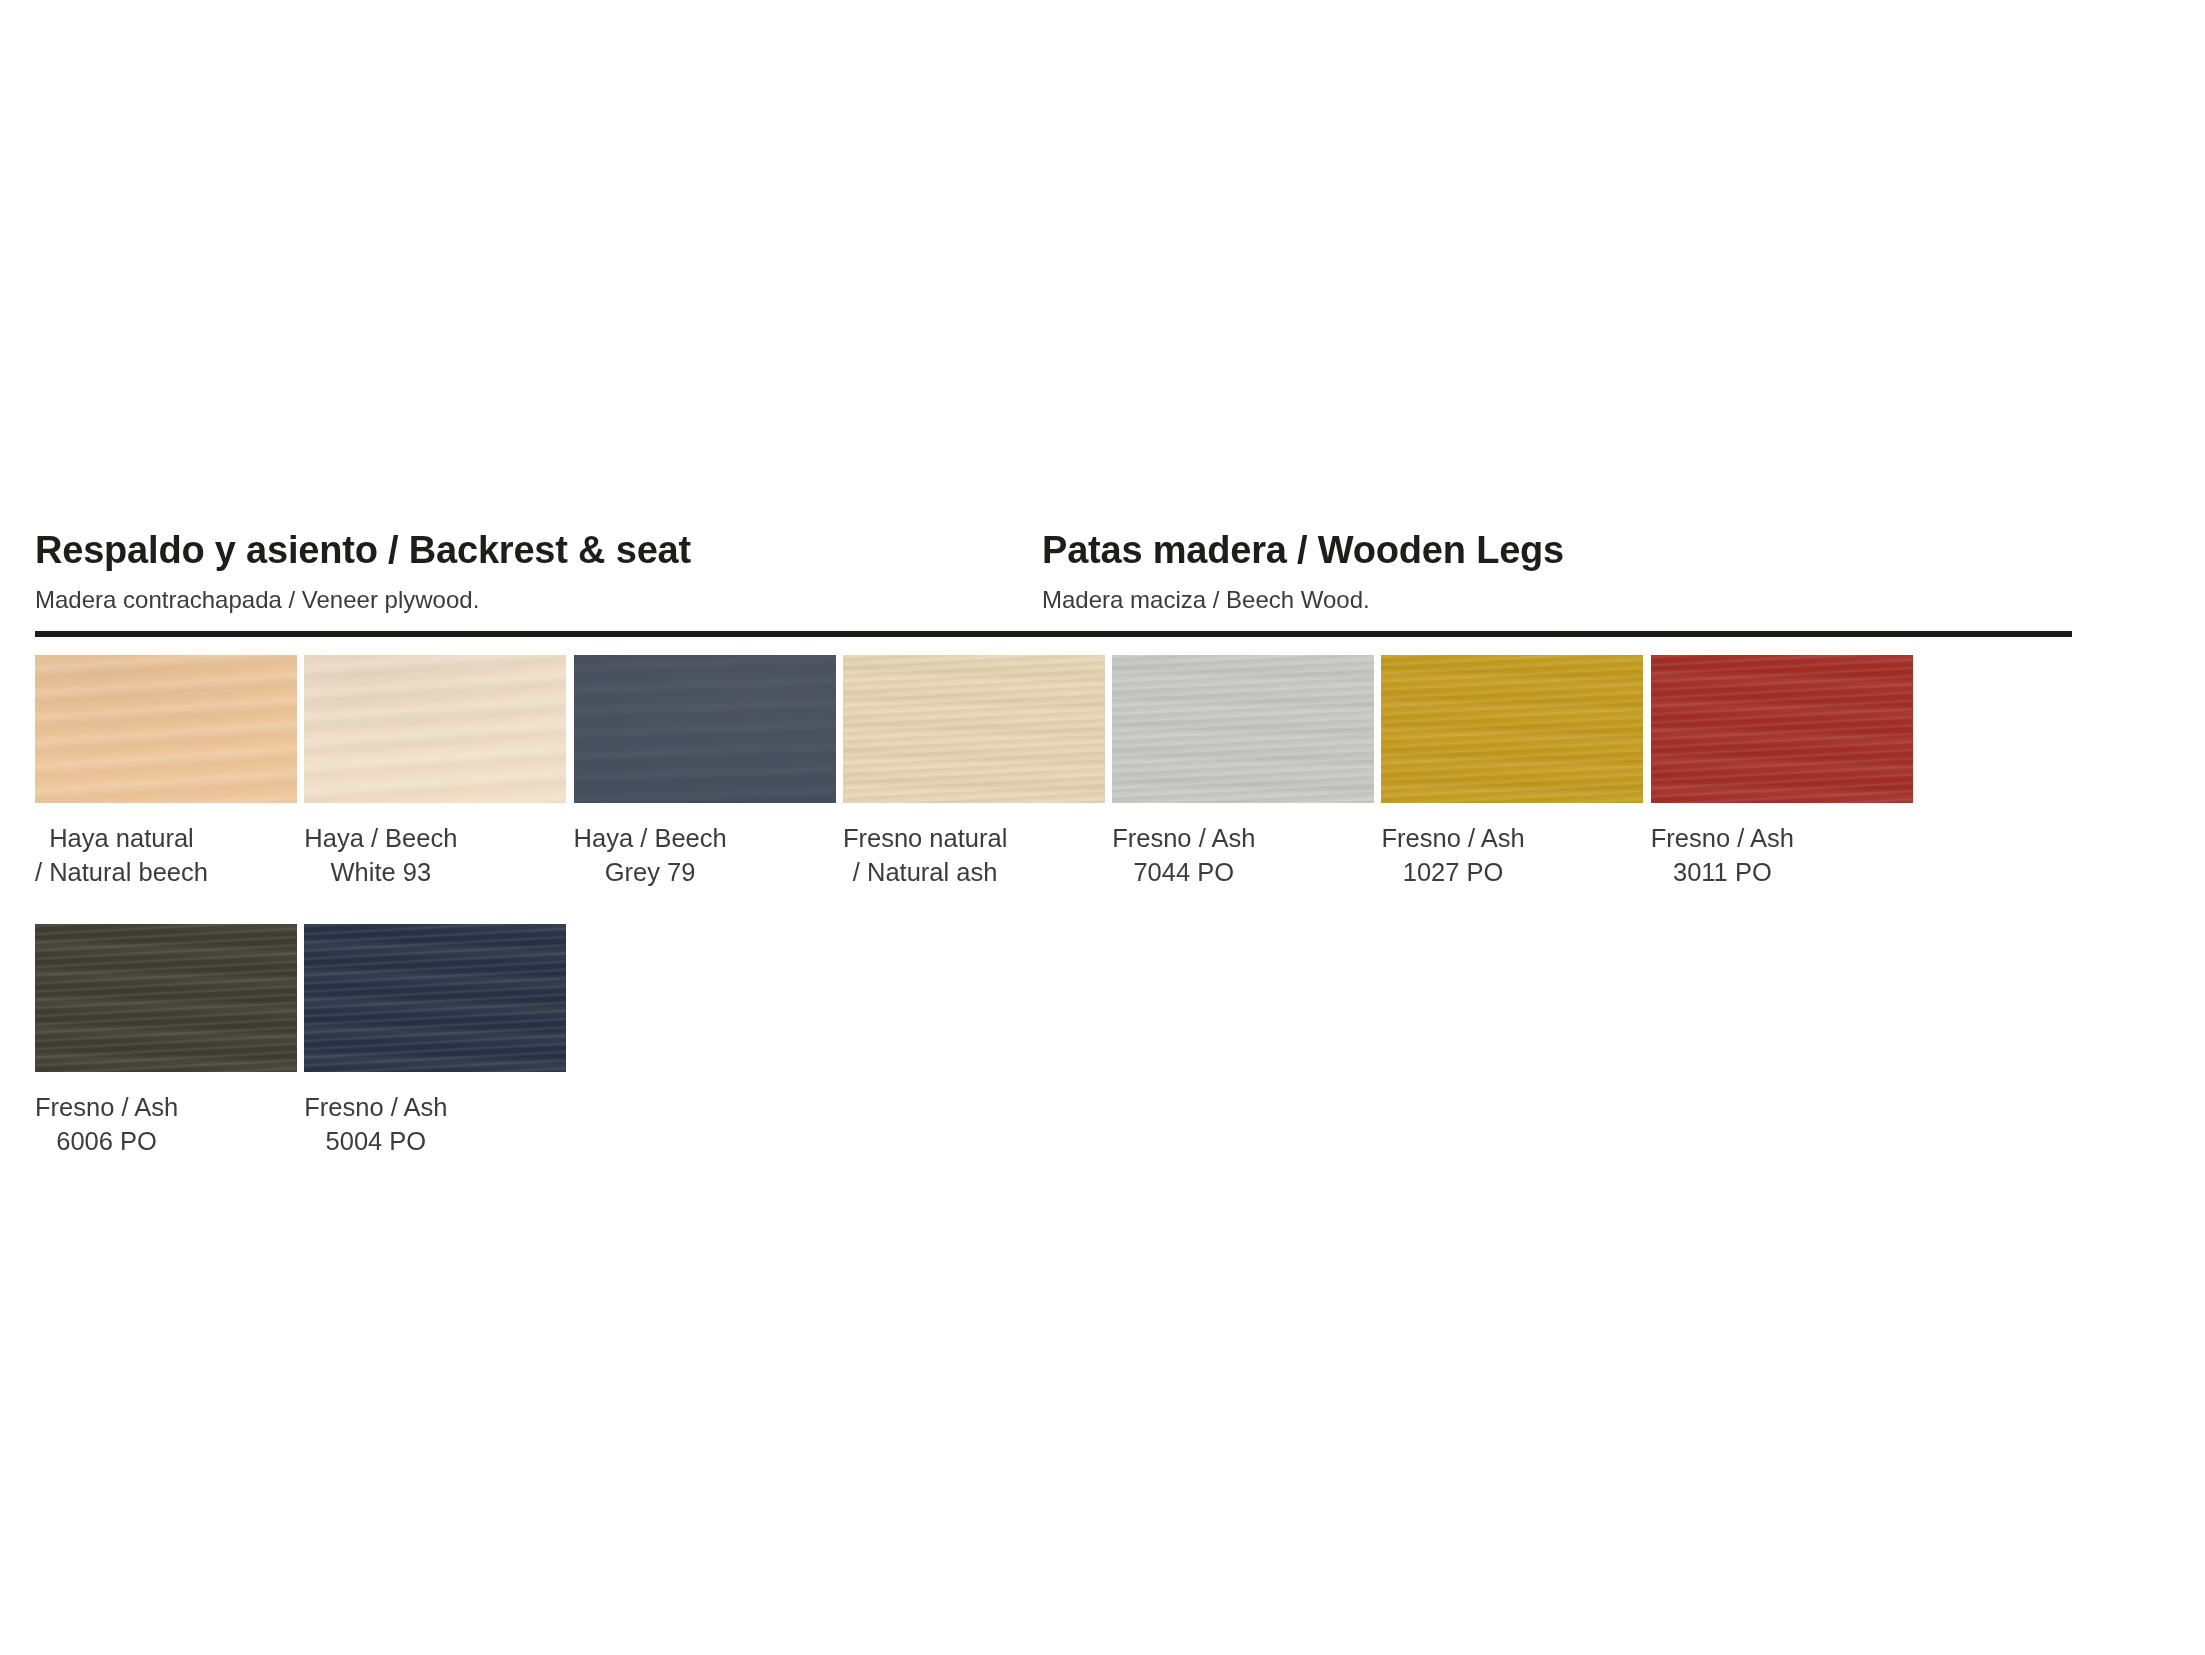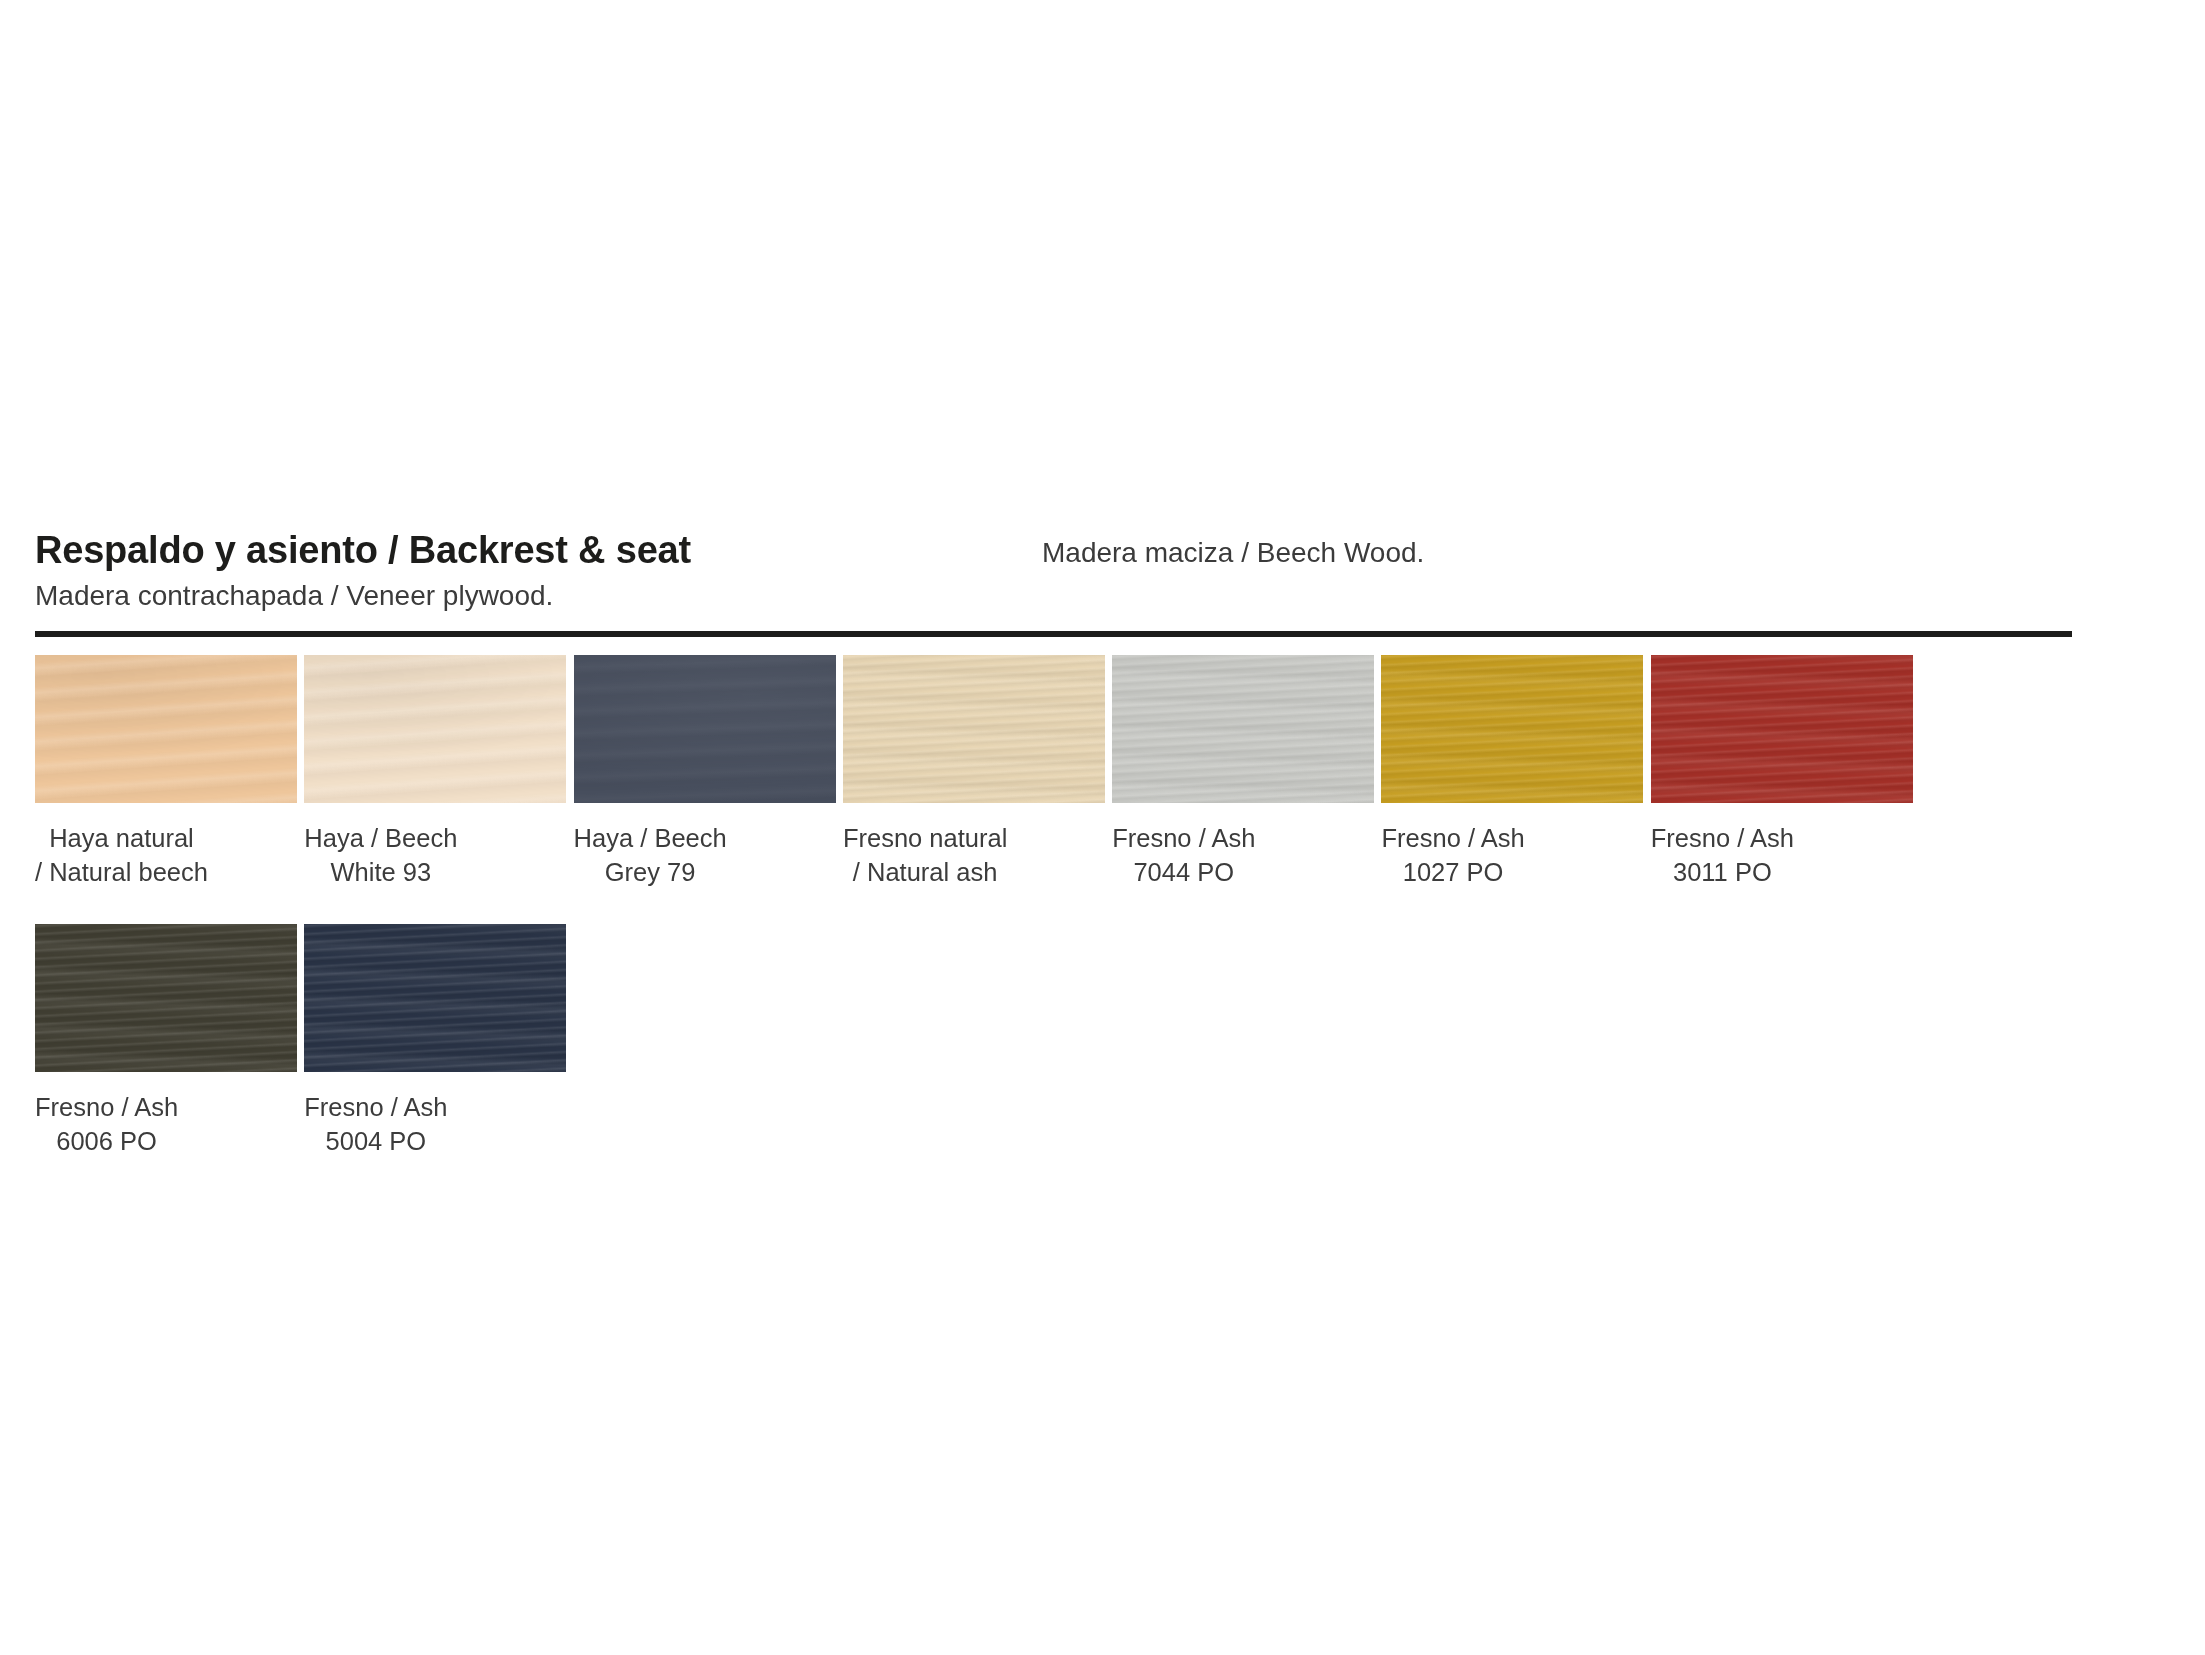--- a/index.html
+++ b/index.html
@@ -38,25 +38,25 @@
 
   .heading-title {
     font-size: 38px;
     font-weight: 700;
     letter-spacing: -0.2px;
     color: #1d1d1b;
     line-height: 1.12;
     white-space: nowrap;
   }
   .heading-sub {
-    font-size: 28px;
+    font-size: 24px;
     font-weight: 400;
     color: #3b3b3b;
     line-height: 1.2;
-    margin-top: 7px;
+    margin-top: 14px;
     white-space: nowrap;
   }
 
   
   .divider {
     position: absolute;
     left: 35px;
     top: 631px;
     width: 2037px;
     height: 5.5px;
@@ -148,20 +148,21 @@
 <body>
 
 <div class="sheet">
 
   <div class="headings">
     <div class="heading-col col-left">
       <div class="heading-title">Respaldo y asiento / Backrest &amp; seat</div>
       <div class="heading-sub">Madera contrachapada / Veneer plywood.</div>
     </div>
     <div class="heading-col col-right">
+      <div class="heading-title">Patas madera / Wooden Legs</div>
       <div class="heading-sub">Madera maciza / Beech Wood.</div>
     </div>
   </div>
 
   <div class="divider"></div>
 
   <div class="swatch-grid">
 
     <div class="swatch-cell">
       <div class="swatch-chip grain-soft" style="background-color: rgb(238, 198, 155);">

